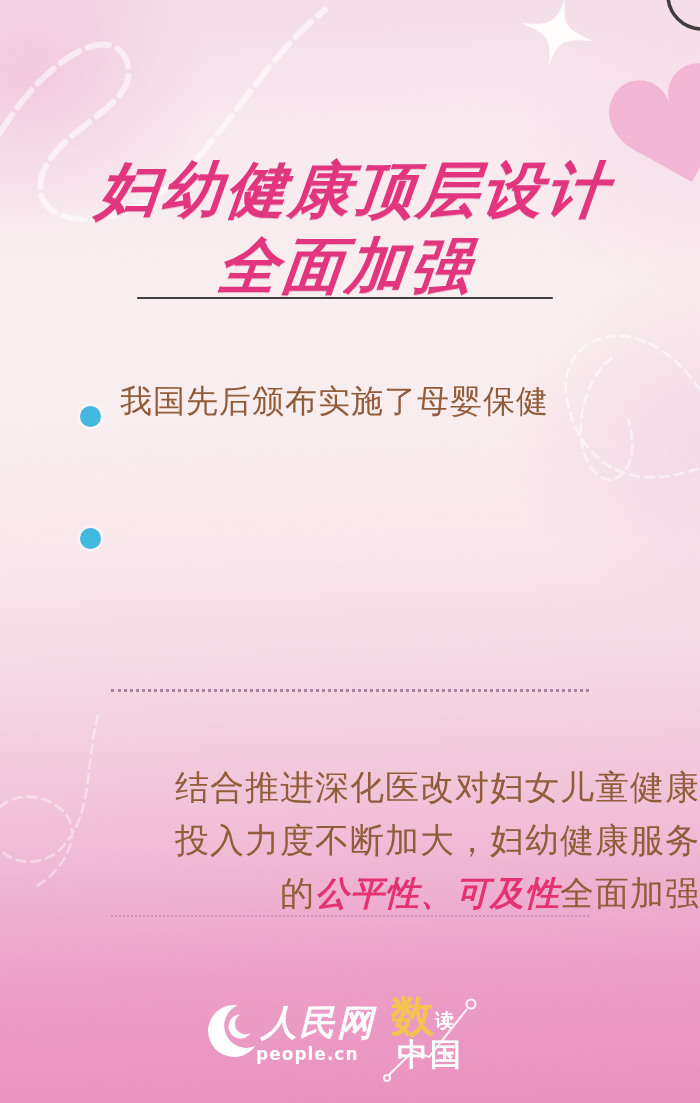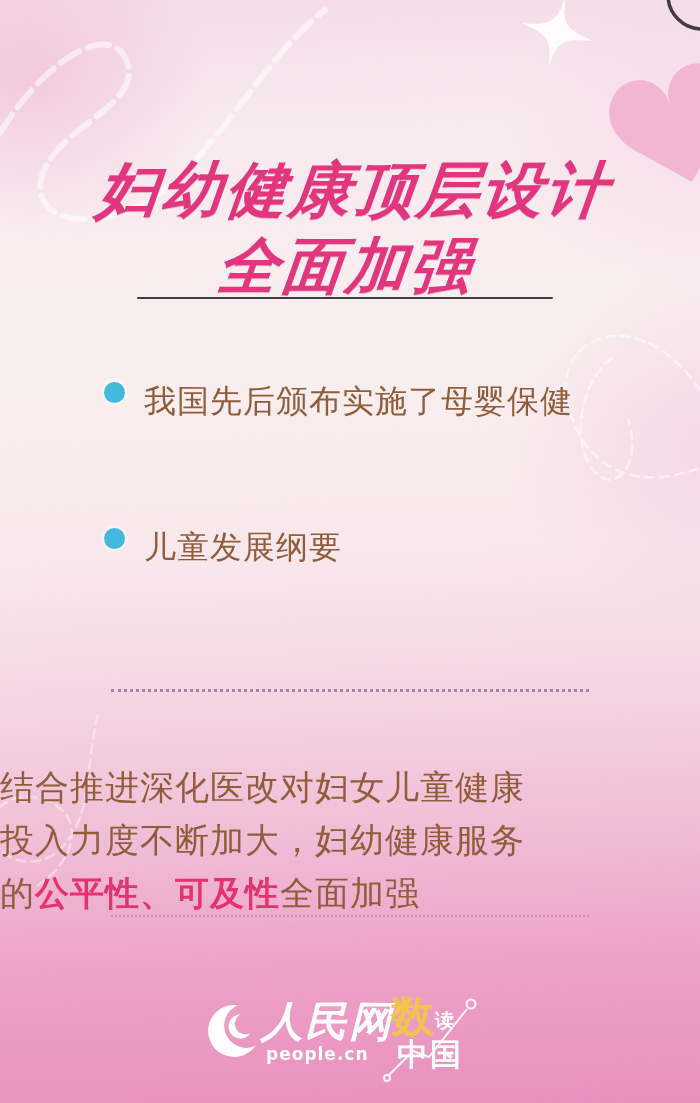--- a/index.html
+++ b/index.html
@@ -12,39 +12,39 @@
       radial-gradient(280px 240px at 100% 12%, rgba(246,210,228,.5), rgba(246,210,228,0) 70%),
       linear-gradient(178deg,#f4dbe7 0%,#f8e9ef 12%,#f9efef 32%,#f8e7ec 50%,#f4d2e0 64%,#f0bad5 76%,#ec9fc7 87%,#e98fbc 100%);
   }
   .grain{position:absolute;inset:0;width:700px;height:1103px;opacity:.33;mix-blend-mode:soft-light;pointer-events:none;}
   .deco{position:absolute;pointer-events:none;}
   .title{position:absolute;top:111px;left:0;width:700px;text-align:center;
     color:#e1337c;font-weight:900;font-style:italic;font-size:61px;line-height:76px;
     letter-spacing:3px;transform:skewX(-6deg);text-shadow:0 1px 0 rgba(180,30,90,.25);}
   .rule{position:absolute;top:297px;left:137px;width:416px;height:2px;background:#3b3b3b;border-radius:1px;}
   .bullets{position:absolute;left:0;top:0;width:700px;}
-  .bullet{position:absolute;left:104px;display:flex;align-items:flex-start;}
+  .bullet{position:absolute;left:80px;display:flex;align-items:flex-end;}
   .bullet.b1{top:375px;}
   .bullet.b2{top:521px;}
   .dot{width:21px;height:21px;border-radius:50%;background:#41b7dd;box-shadow:0 0 0 3px rgba(255,255,255,.35);flex:0 0 auto;margin-top:7px;}
   .btext{margin-left:19px;color:#8f5a38;font-size:32px;line-height:52px;font-weight:500;letter-spacing:1px;}
   .btext span{white-space:nowrap;display:block;}
   .dotted{position:absolute;left:calc(50% - 239px);width:478px;height:0;border-top:3px dotted #9c7295;}
   .dotted.d1{top:689px;opacity:.85;}
   .dotted.d2{top:915px;opacity:.45;border-top-width:2px;}
-  .para{position:absolute;top:727px;left:0;width:700px;text-align:left;
+  .para{position:absolute;top:727px;left:0;width:700px;text-align:right;
     color:#8f5a38;font-size:34px;line-height:53px;font-weight:500;letter-spacing:1px;}
   .para .line{display:block;white-space:nowrap;}
-  .hl{color:#e4306e;font-weight:800;}
+  .hl{color:#e4306e;font-weight:800;font-style:italic;}
   .footer{position:absolute;left:0;top:0;width:700px;}
   .people-icon{position:absolute;left:207px;top:1003px;}
   .people-cn{position:absolute;left:261px;top:1002px;width:110px;color:#fff;
     font-family:"DejaVu Serif","Liberation Serif",serif;font-style:italic;font-weight:bold;
-    font-size:42px;line-height:40px;white-space:nowrap;letter-spacing:2px;}
-  .people-en{position:absolute;left:266px;top:1044px;color:#fff;font-size:17px;font-weight:bold;letter-spacing:1px;}
+    font-size:36px;line-height:40px;white-space:nowrap;letter-spacing:2px;}
+  .people-en{position:absolute;left:256px;top:1044px;color:#fff;font-size:17px;font-weight:bold;letter-spacing:1px;}
   .shudu{position:absolute;left:385px;top:993px;width:100px;height:84px;}
   .shu{position:absolute;left:6px;top:2px;color:#f3c24d;font-weight:900;font-size:43px;line-height:43px;
     font-family:"DejaVu Serif","Liberation Serif",serif;}
   .du{position:absolute;left:50px;top:18px;color:#fff;font-weight:700;font-size:19px;line-height:19px;}
   .zhongguo{position:absolute;left:12px;top:48px;color:#fff;font-weight:800;font-size:31px;line-height:27px;letter-spacing:2px;
     font-family:"DejaVu Serif","Liberation Serif",serif;}
   .trend{position:absolute;left:-6px;top:-2px;}
 </style>
 </head>
 <body>
@@ -85,21 +85,20 @@
   <div class="bullets">
     <div class="bullet b1">
       <span class="dot"></span>
       <div class="btext">
         <span>我国先后颁布实施了母婴保健</span>
       </div>
     </div>
     <div class="bullet b2">
       <span class="dot"></span>
       <div class="btext">
-        <span>儿童发展纲要</span>
       </div>
     </div>
   </div>
 
   <div class="dotted d1"></div>
 
   <p class="para">
     <span class="line">结合推进深化医改对妇女儿童健康</span>
     <span class="line">投入力度不断加大，妇幼健康服务</span>
     <span class="line"><span>的</span><span class="hl">公平性、可及性</span><span>全面加强</span></span>

